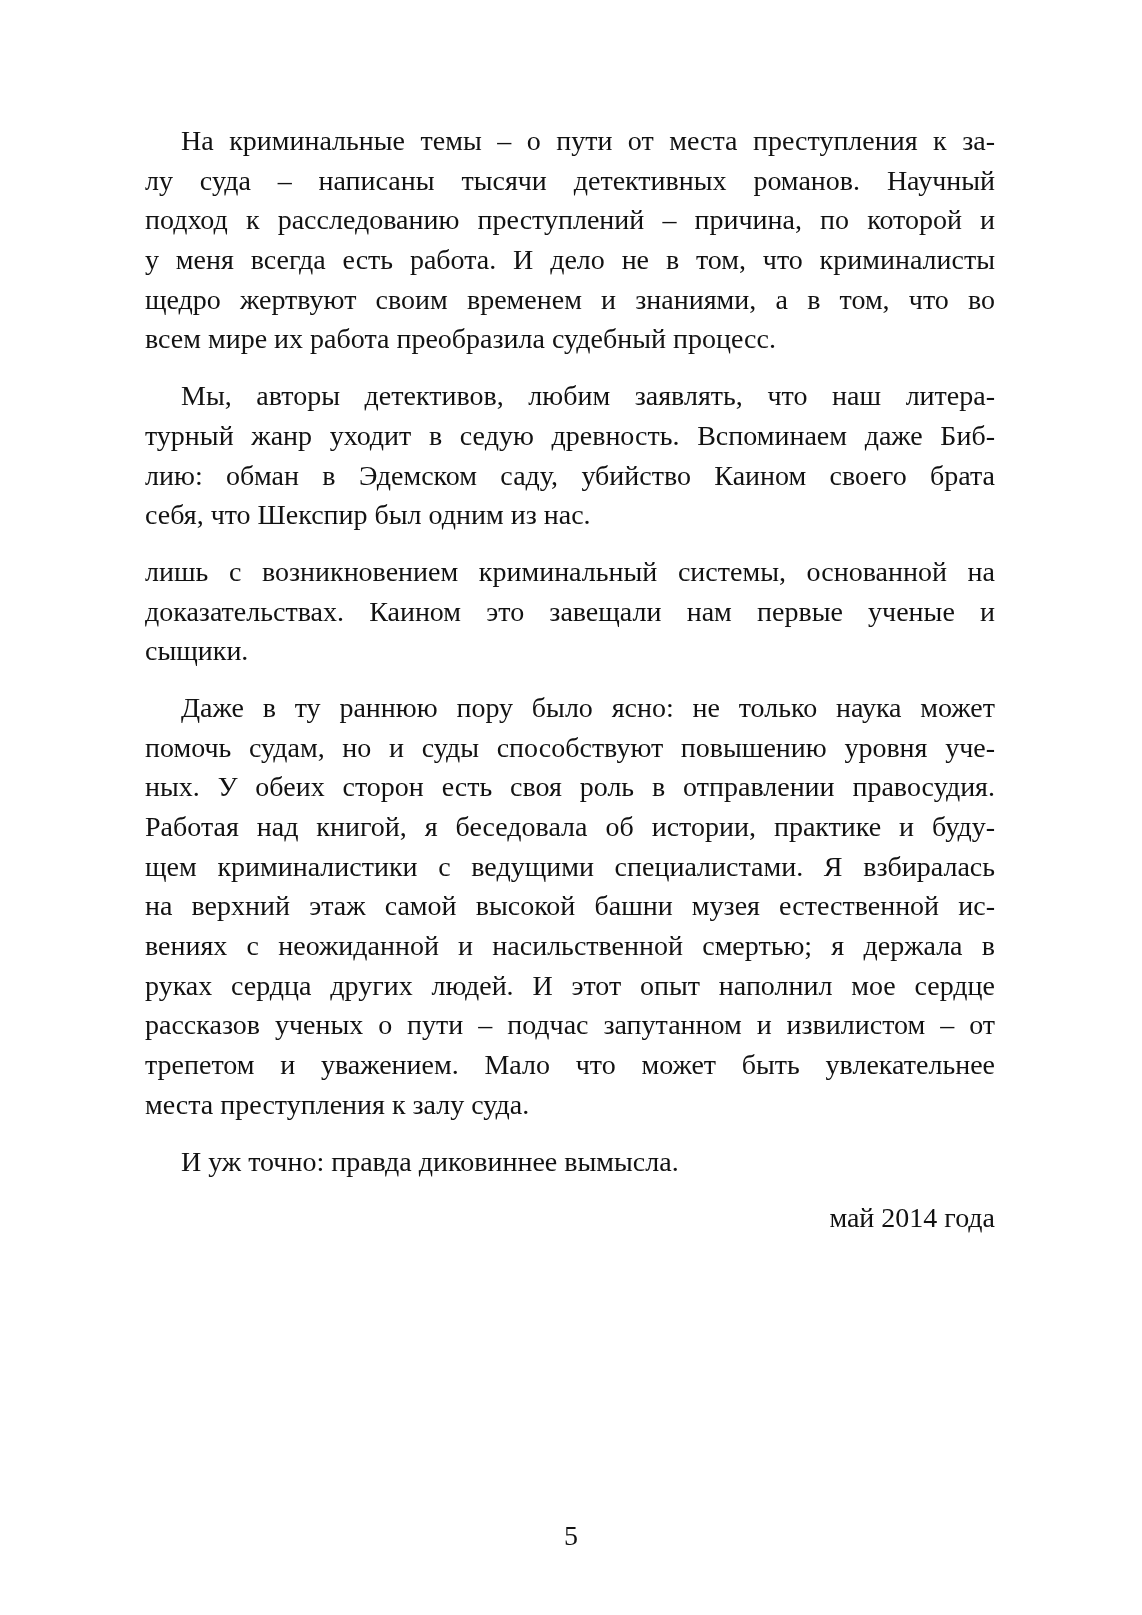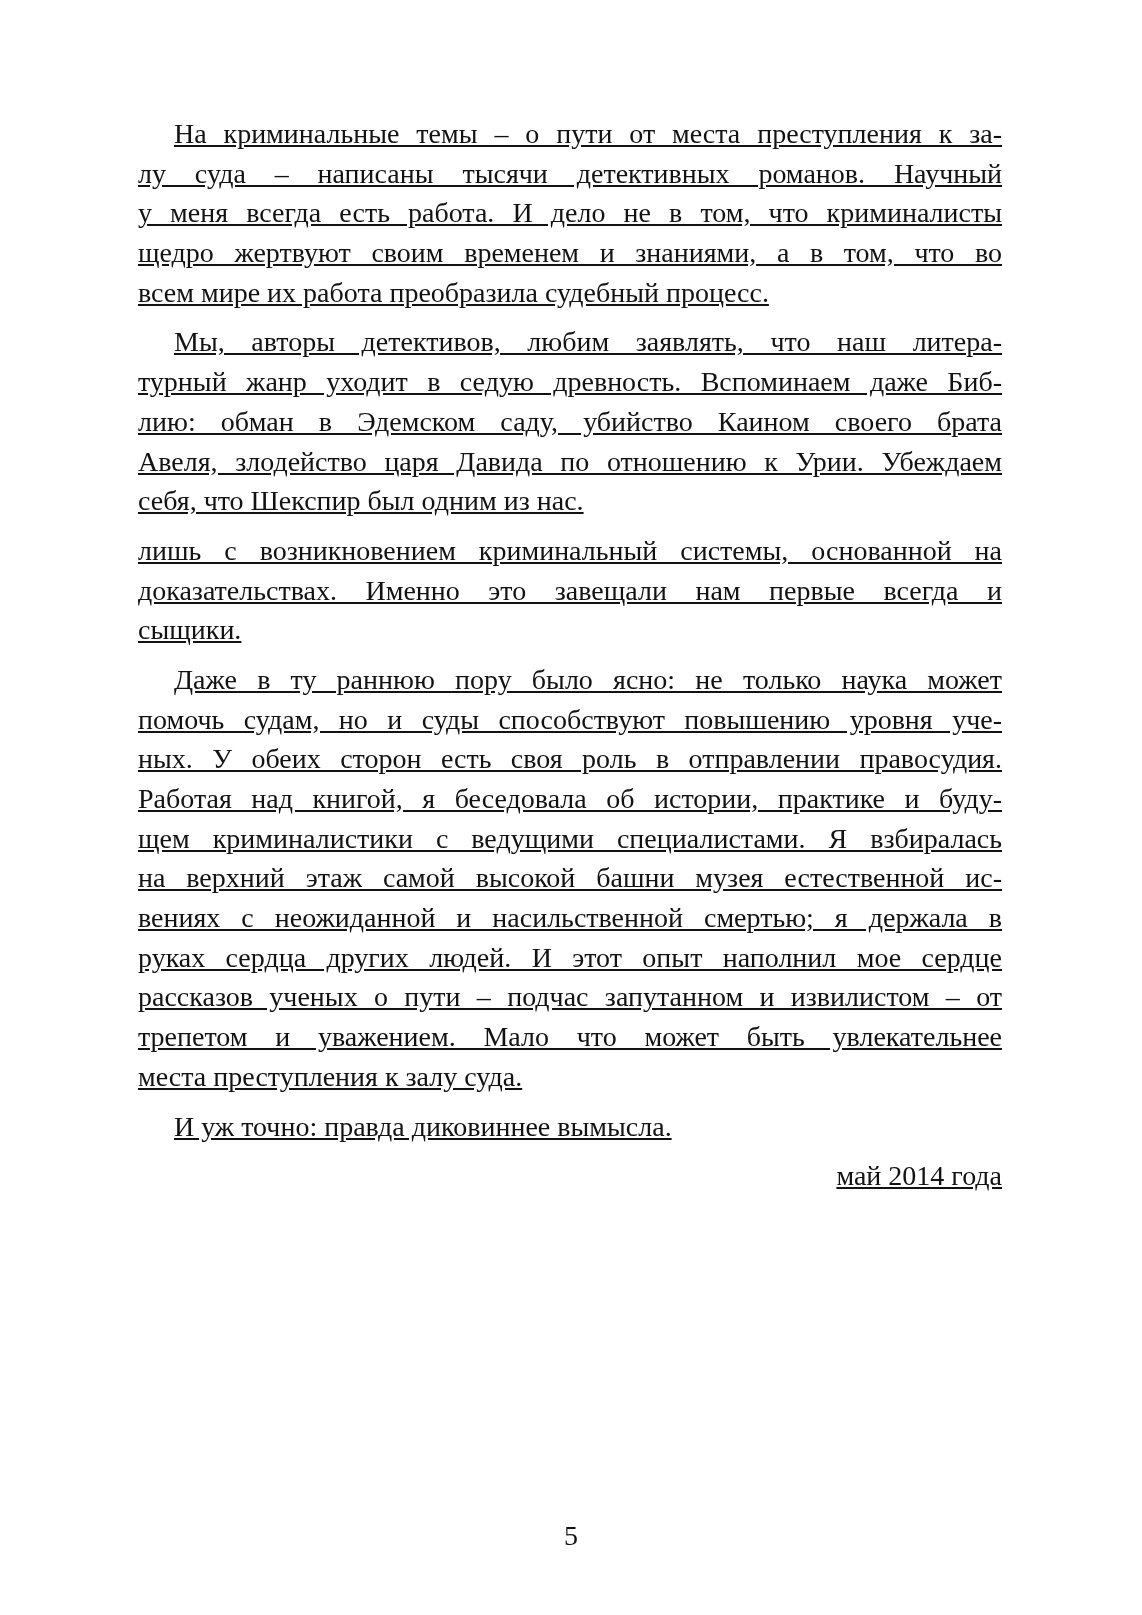--- a/index.html
+++ b/index.html
@@ -17,22 +17,21 @@
   }
   .text-block {
     position: absolute;
     left: 128px;
     top: 104px;
     width: 884px;
     font-size: 28px;
     line-height: 39.7px;
   }
   .para {
-    margin: 10px;
-    text-decoration: underline;
+    margin: 17px;
   }
   .ln {
     height: 39.7px;
     overflow: hidden;
     text-align: justify;
     text-align-last: justify;
     white-space: normal;
   }
   .ln.first {
     text-indent: 36px;
@@ -59,36 +58,36 @@
   }
 </style>
 </head>
 <body>
 
 <div class="text-block">
 
   <div class="para">
     <div class="ln first">На криминальные темы – о пути от места преступления к за-</div>
     <div class="ln">лу суда – написаны тысячи детективных романов. Научный</div>
+    <div class="ln">подход к расследованию преступлений – причина, по которой и</div>
     <div class="ln">у меня всегда есть работа. И дело не в том, что криминалисты</div>
     <div class="ln">щедро жертвуют своим временем и знаниями, а в том, что во</div>
     <div class="ln end">всем мире их работа преобразила судебный процесс.</div>
   </div>
 
   <div class="para">
     <div class="ln first">Мы, авторы детективов, любим заявлять, что наш литера-</div>
     <div class="ln">турный жанр уходит в седую древность. Вспоминаем даже Биб-</div>
     <div class="ln">лию: обман в Эдемском саду, убийство Каином своего брата</div>
-    <div class="ln">Авеля, злодейство царя Давида по отношению к Урии. Убеждаем</div>
     <div class="ln end">себя, что Шекспир был одним из нас.</div>
   </div>
 
   <div class="para">
     <div class="ln">лишь с возникновением криминальный системы, основанной на</div>
-    <div class="ln">доказательствах. Именно это завещали нам первые всегда и</div>
+    <div class="ln">доказательствах. Каином это завещали нам первые ученые и</div>
     <div class="ln end">сыщики.</div>
   </div>
 
   <div class="para">
     <div class="ln first">Даже в ту раннюю пору было ясно: не только наука может</div>
     <div class="ln">помочь судам, но и суды способствуют повышению уровня уче-</div>
     <div class="ln">ных. У обеих сторон есть своя роль в отправлении правосудия.</div>
     <div class="ln">Работая над книгой, я беседовала об истории, практике и буду-</div>
     <div class="ln">щем криминалистики с ведущими специалистами. Я взбиралась</div>
     <div class="ln">на верхний этаж самой высокой башни музея естественной ис-</div>

